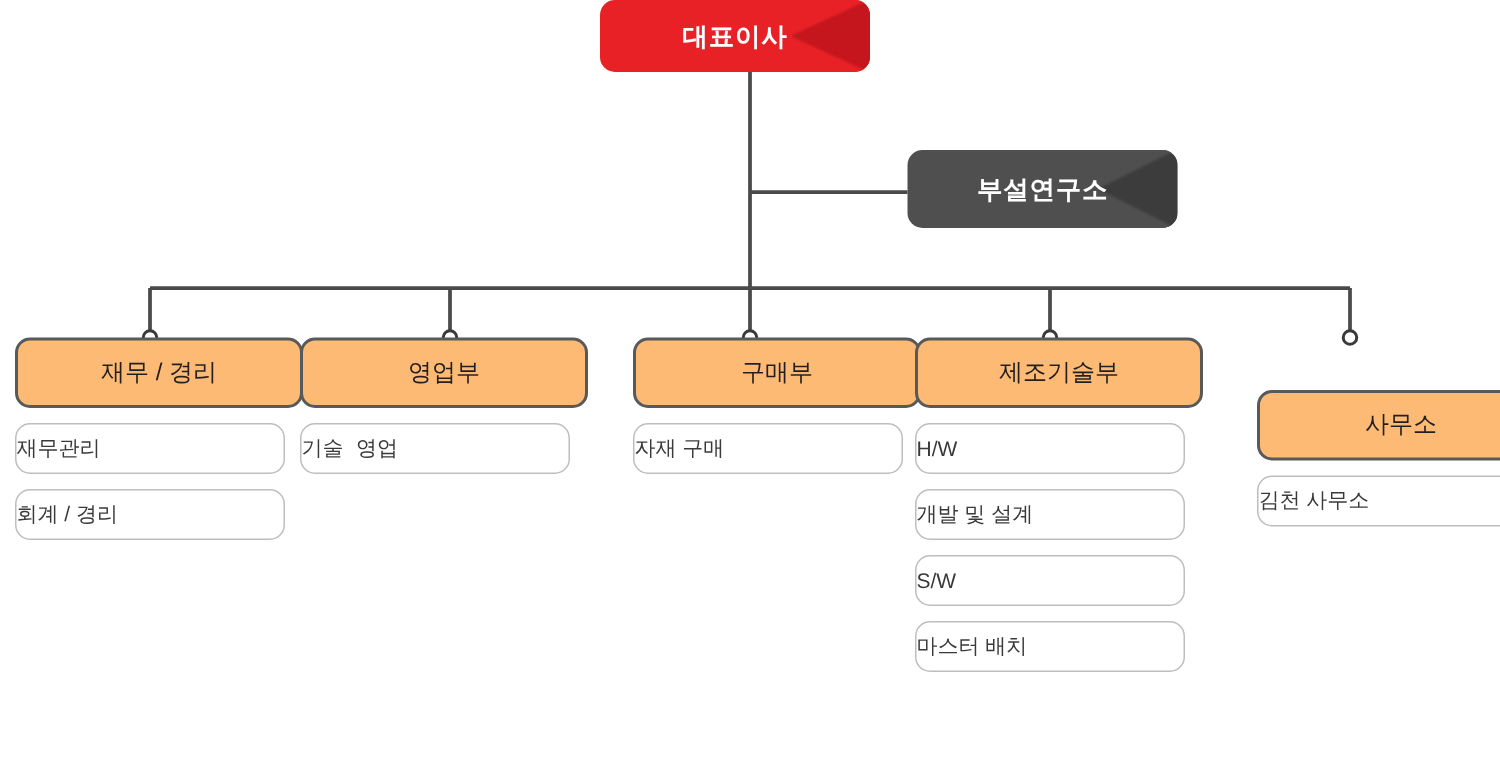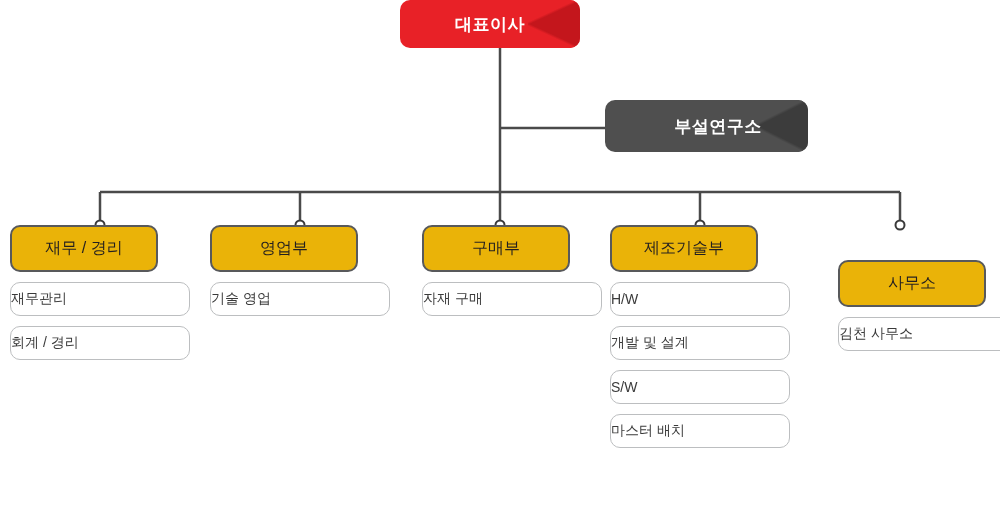--- a/index.html
+++ b/index.html
@@ -78,42 +78,41 @@
   #node-ceo .facet .f-bot {
     background: linear-gradient(to top right, #e82127 0%, #e82127 46%, #c4161c 52%, #c4161c 100%);
   }
 
   #node-lab {
     left: 605px;
     top: 100px;
     width: 180px;
     height: 52px;
     background: #4f4f4f;
-    padding-left: 23px;
   }
   #node-lab .facet .f-top {
     background: linear-gradient(to bottom right, #4f4f4f 0%, #4f4f4f 46%, #3c3c3c 52%, #3c3c3c 100%);
   }
   #node-lab .facet .f-bot {
     background: linear-gradient(to top right, #4f4f4f 0%, #4f4f4f 46%, #3c3c3c 52%, #3c3c3c 100%);
   }
 
   
   .dept-column {
     position: absolute;
     top: 225px;
     width: 180px;
   }
   .dept-box {
     box-sizing: border-box;
-    width: 148px;
+    width: 192px;
     height: 47px;
     border: 2px solid #58595b;
     border-radius: 10px;
-    background: #eab308;
+    background: #fdba74;
     display: flex;
     align-items: center;
     justify-content: center;
     color: #231f20;
     font-size: 16px;
   }
   .sub-box {
     box-sizing: border-box;
     width: 180px;
     height: 34px;
@@ -178,21 +177,21 @@
       <span>재무 / 경리</span>
     </div>
     <div class="sub-box">
       <span>재무관리</span>
     </div>
     <div class="sub-box">
       <span>회계 / 경리</span>
     </div>
   </div>
 
-  <div class="dept-column" style="left:210px;">
+  <div class="dept-column" style="left:200px;font-family:Liberation Mono, monospace;">
     <div class="dept-box">
       <span>영업부</span>
     </div>
     <div class="sub-box">
       <span>기술 영업</span>
     </div>
   </div>
 
   <div class="dept-column" style="left:422px;">
     <div class="dept-box">

